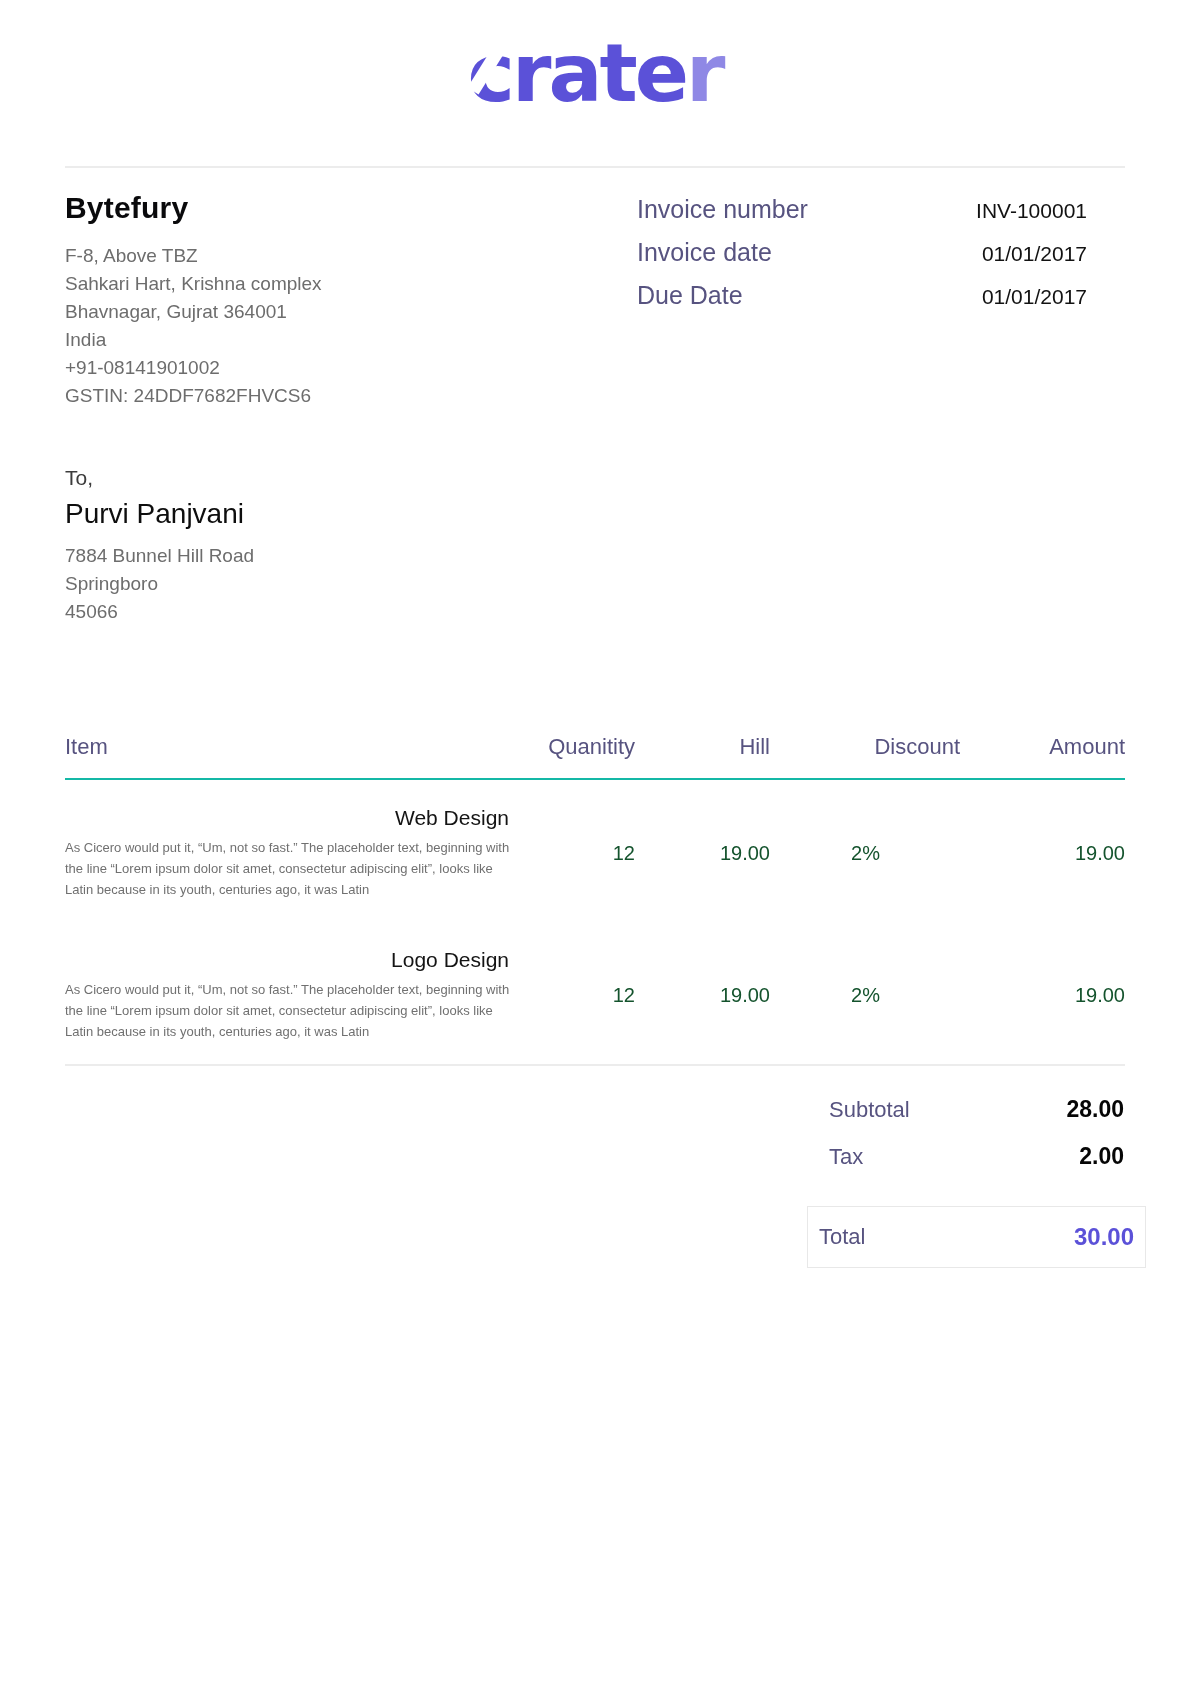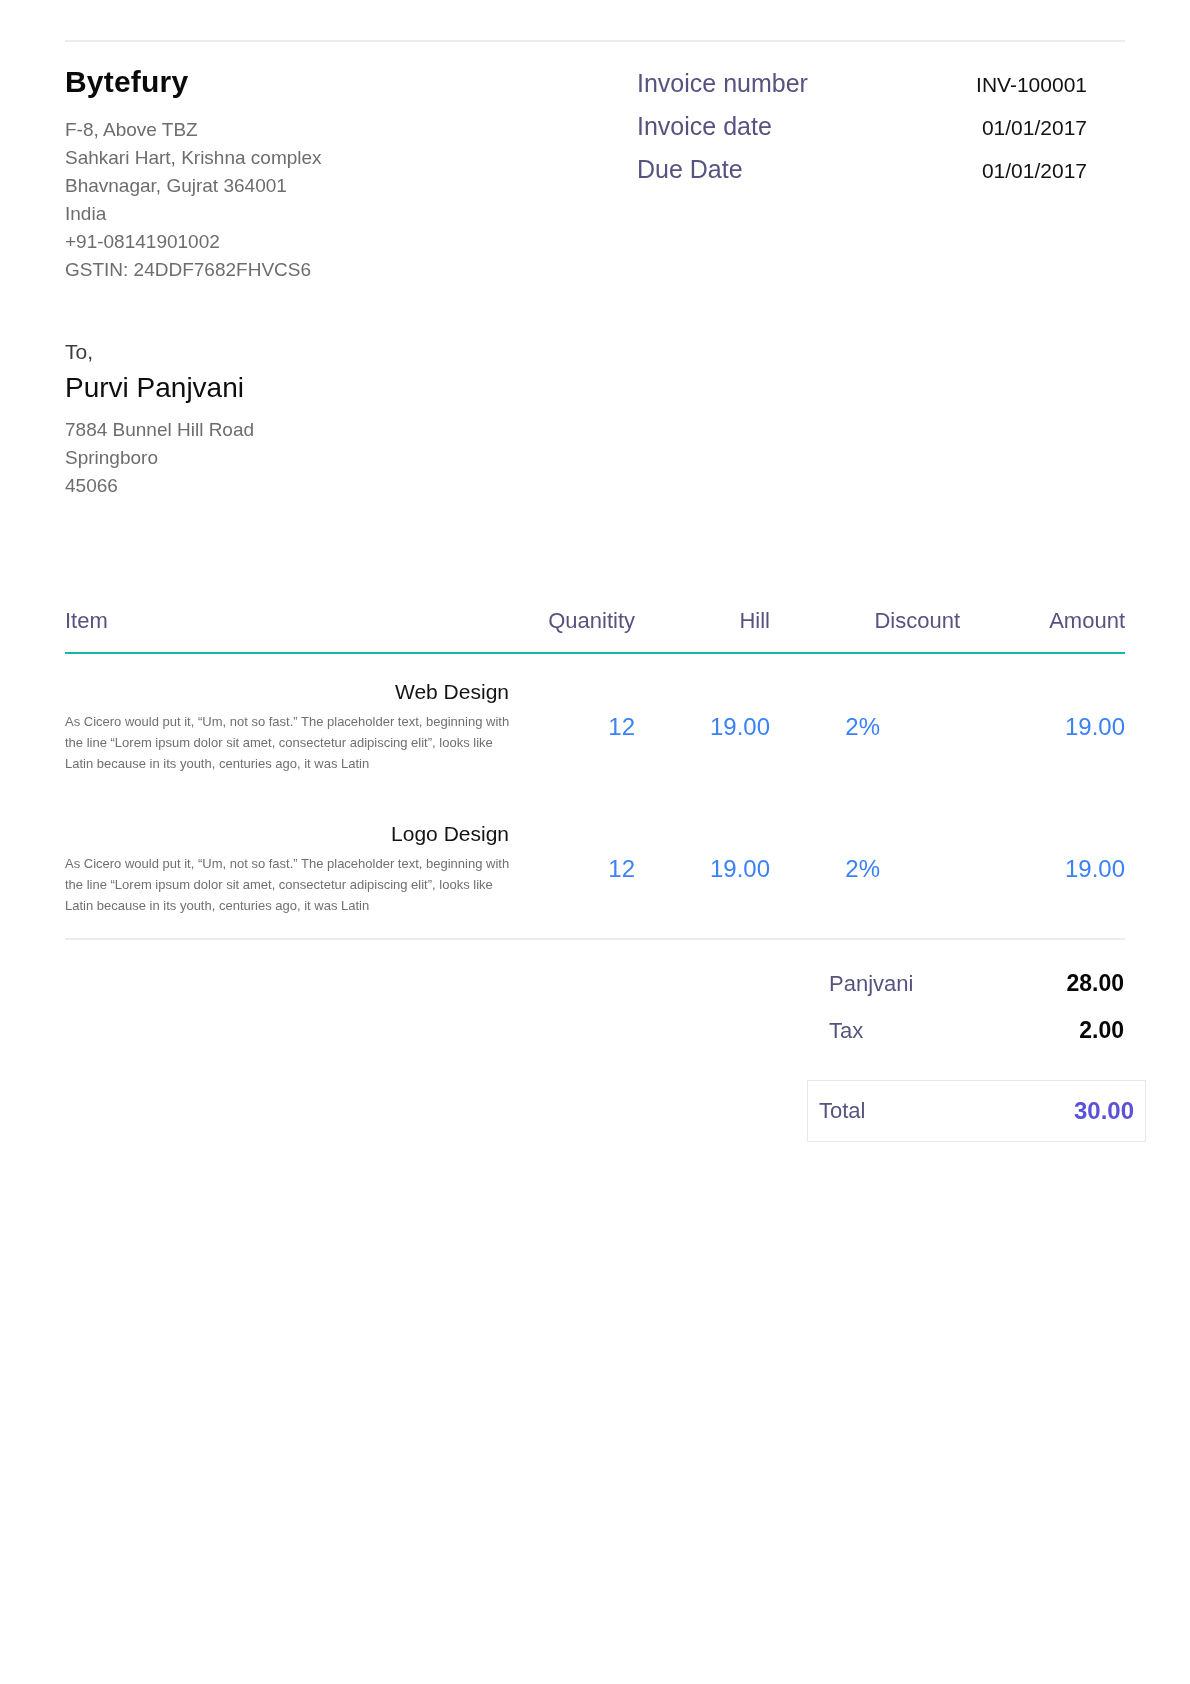--- a/index.html
+++ b/index.html
@@ -46,41 +46,44 @@
   }
   .th { font-size: 22px; color: #575380; font-weight: 400; }
   .th.num, .cell.num { text-align: right; }
   .items-body { border-bottom: 2px solid #ececec; }
   .item-row {
     display: grid; grid-template-columns: 460px 110px 135px 190px 165px;
     padding: 26px 0 22px; align-items: center;
   }
   .item-name { font-size: 21px; color: #141414; margin: 0 16px 7px; font-weight: 400; text-align: right; }
   .item-desc { font-size: 13px; line-height: 21px; color: #707070; margin: 0; max-width: 455px; }
-  .cell.num { font-size: 24px; color: #3b82f6; }
+  .cell.num { font-size: 20px; color: #14532d; }
   .cell.discount { padding-right: 80px; }
   
   .totals { width: 339px; margin: 30px -21px 0 auto; }
   .totals-row {
     display: flex; justify-content: space-between; align-items: center;
     padding: 0 22px; margin-bottom: 20px;
   }
   .totals-label { font-size: 22px; color: #575380; }
   .totals-value { font-size: 23px; font-weight: 700; color: #060606; }
   .total-box {
     display: flex; justify-content: space-between; align-items: center;
     border: 1px solid #e8e8e8; padding: 16px 11px; margin-top: 36px;
   }
   .total-box .totals-value { font-size: 24px; color: #5B51D8; }
 </style>
 </head>
 <body>
 
 <div class="page">
 
+  <div class="logo-wrap">
+    <div class="logo"><span class="logo-c">c</span><span>rate</span><span class="logo-r">r</span></div>
+  </div>
 
   <hr class="rule">
 
   <div class="content">
 
     <section class="info-row">
       <div class="company">
         <h1 class="company-name">Bytefury</h1>
         <p class="addr-line">F-8, Above TBZ</p>
         <p class="addr-line">Sahkari Hart, Krishna complex</p>
@@ -143,21 +146,21 @@
           <span class="cell num">19.00</span>
           <span class="cell num discount">2%</span>
           <span class="cell num">19.00</span>
         </div>
 
       </div>
     </section>
 
     <section class="totals">
       <div class="totals-row">
-        <span class="totals-label">Panjvani</span>
+        <span class="totals-label">Subtotal</span>
         <span class="totals-value">28.00</span>
       </div>
       <div class="totals-row">
         <span class="totals-label">Tax</span>
         <span class="totals-value">2.00</span>
       </div>
       <div class="total-box">
         <span class="totals-label">Total</span>
         <span class="totals-value">30.00</span>
       </div>

